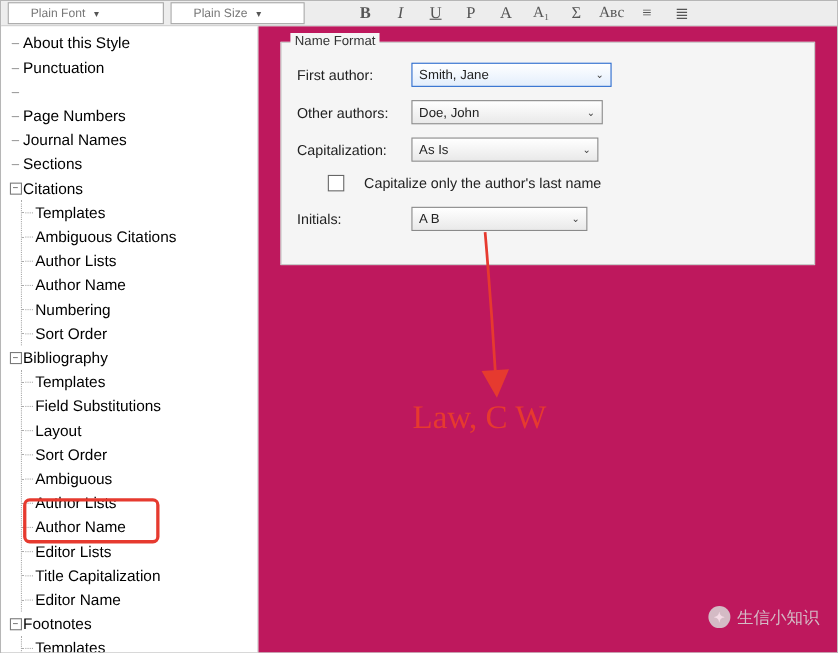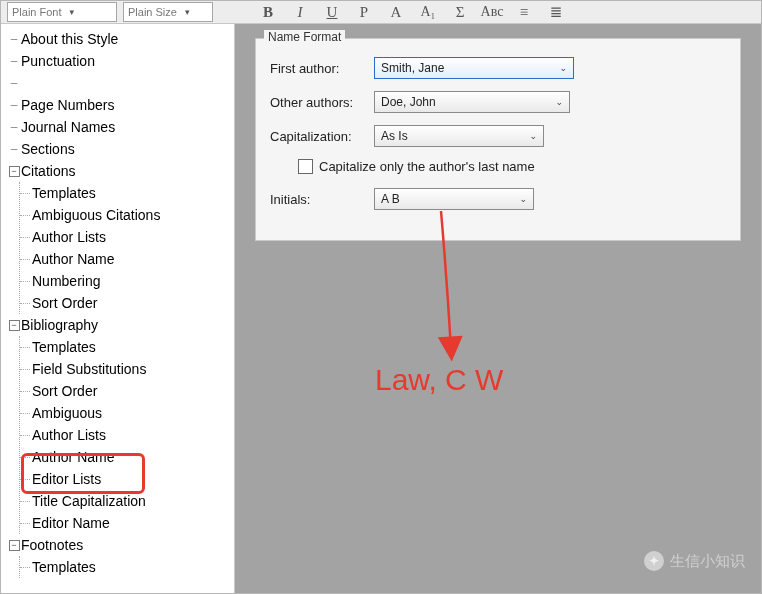--- a/index.html
+++ b/index.html
@@ -1,46 +1,46 @@
 <!DOCTYPE html>
 <html><head>
 <meta charset="utf-8">
 <style>
 html,body{margin:0;padding:0;font-family:Tahoma,Arial,sans-serif;font-size:13px;background:#f0f0f0;color:#222}
 .app{width:762px;height:594px;position:relative;background:#fff;overflow:hidden;border:1px solid #b6b6b6;box-sizing:border-box}
 .toolbar{height:22px;background:#ededed;border-bottom:1px solid #c8c8c8;display:flex;align-items:center;padding:0 6px;gap:6px}
-.combo{height:18px;border:1px solid #a6a6a6;background:#fff;display:flex;align-items:center;padding:0 4px;font-size:11px;color:#777;gap:8px}
+.combo{height:18px;border:1px solid #a6a6a6;background:#fff;display:flex;align-items:center;padding:0 20px;font-size:11px;color:#777;gap:8px}
 .combo .caret{font-size:9px;color:#555}
 .tb-right{display:flex;gap:14px;margin-left:40px;align-items:center}
 .tb-btn{width:18px;height:16px;display:flex;align-items:center;justify-content:center;font-family:"Times New Roman",serif;font-size:15px;color:#555}
 .tb-btn.small{font-size:14px}
 .main{display:flex;height:calc(100% - 22px)}
 .tree{width:234px;border-right:1px solid #c8c8c8;background:#fff;overflow:hidden;padding:4px 0 0 6px;box-sizing:border-box}
 .tree ul{list-style:none;margin:0;padding:0}
 .tree li{position:relative;white-space:nowrap}
 .tree .row{display:flex;align-items:center;height:22px;position:relative}
 .tree .twig{width:14px;display:flex;align-items:center;justify-content:center;font-size:11px;color:#666}
 .tree .dash{color:#888;font-size:12px;width:14px;text-align:center}
 .tree .lbl{font-size:14px;color:#000000}
 .tree .children{margin-left:12px;border-left:1px dotted #aaa;padding-left:2px}
 .tree .children .row::before{content:"";position:absolute;left:-2px;top:11px;width:10px;border-top:1px dotted #aaa}
 .tree .children .row{padding-left:10px}
 .tree .box{width:9px;height:9px;border:1px solid #7a7a7a;display:flex;align-items:center;justify-content:center;font-size:9px;line-height:1;background:#fff;color:#444}
 .highlight-box{position:absolute;left:20px;top:452px;width:118px;height:35px;border:3px solid #e63a2f;border-radius:6px;pointer-events:none;z-index:20}
-.panel{flex:1;background:#a3a3a3;position:relative;padding:14px 20px}
+.panel{flex:1;background:#be185d;position:relative;padding:14px 20px}
 .groupbox{border:1px solid #c9c9c9;background:#f5f5f5;padding:18px 14px 18px 14px;position:relative}
 .groupbox .legend{position:absolute;top:-9px;left:8px;background:#f5f5f5;padding:0 4px;font-size:12px;color:#333}
 .field{display:flex;align-items:center;gap:4px;margin-bottom:12px}
 .field label{width:100px;font-size:13px;color:#222}
 .select{height:22px;border:1px solid #8a8a8a;background:linear-gradient(#fff,#e9e9e9);display:flex;align-items:center;justify-content:space-between;padding:0 6px;font-size:12px;min-width:160px;box-sizing:border-box}
 .select.primary{border:1px solid #2a6bcf;background:linear-gradient(#fff,#e3eefc)}
 .select .caret{font-size:9px;color:#444;margin-left:8px}
-.checkbox-row{display:flex;align-items:center;gap:6px;margin:8px 0 14px 28px}
+.checkbox-row{display:flex;align-items:center;gap:18px;margin:8px 0 14px 28px}
 .checkbox{width:13px;height:13px;border:1px solid #666;background:#fff}
-.annot-text{position:absolute;left:374px;top:362px;font-size:30px;color:#e63a2f;font-family:Liberation Sans, sans-serif;z-index:15}
+.annot-text{position:absolute;left:374px;top:362px;font-size:30px;color:#e63a2f;font-family:Liberation Serif, serif;z-index:15}
 .watermark{position:absolute;right:16px;bottom:22px;display:flex;align-items:center;gap:6px;color:#d8d8d8;font-size:15px;opacity:.85;z-index:5}
 .wm-icon{width:20px;height:20px;border-radius:50%;background:#d8d8d8;color:#fff;display:flex;align-items:center;justify-content:center;font-size:12px;font-weight:bold}
 svg.arrow{position:absolute;left:270px;top:0;width:480px;height:590px;pointer-events:none;z-index:12}
 </style>
 </head>
 <body>
 
 <div class="app">
 
   <div class="toolbar">
@@ -160,20 +160,25 @@
                   <span class="lbl">Templates</span>
                 </div>
               </li>
             <li>
                 <div class="row">
                   <span class="lbl">Field Substitutions</span>
                 </div>
               </li>
             <li>
                 <div class="row">
+                  <span class="lbl">Layout</span>
+                </div>
+              </li>
+            <li>
+                <div class="row">
                   <span class="lbl">Sort Order</span>
                 </div>
               </li>
             <li>
                 <div class="row">
                   <span class="lbl">Ambiguous</span>
                 </div>
               </li>
             <li>
                 <div class="row">
@@ -220,29 +225,29 @@
         </li>
       </ul>
     </div>
 
     <div class="panel">
       <div class="groupbox">
         <span class="legend">Name Format</span>
 
         <div class="field">
           <label>First author:</label>
-          <div class="select primary" style="width:200px">
+          <div class="select primary" style="width:182px">
             <span>Smith, Jane</span>
             <span class="caret">⌄</span>
           </div>
         </div>
 
         <div class="field">
           <label>Other authors:</label>
-          <div class="select" style="width:196px">
+          <div class="select" style="width:174px">
             <span>Doe, John</span>
             <span class="caret">⌄</span>
           </div>
         </div>
 
         <div class="field">
           <label>Capitalization:</label>
           <div class="select" style="width:170px">
             <span>As Is</span>
             <span class="caret">⌄</span>

